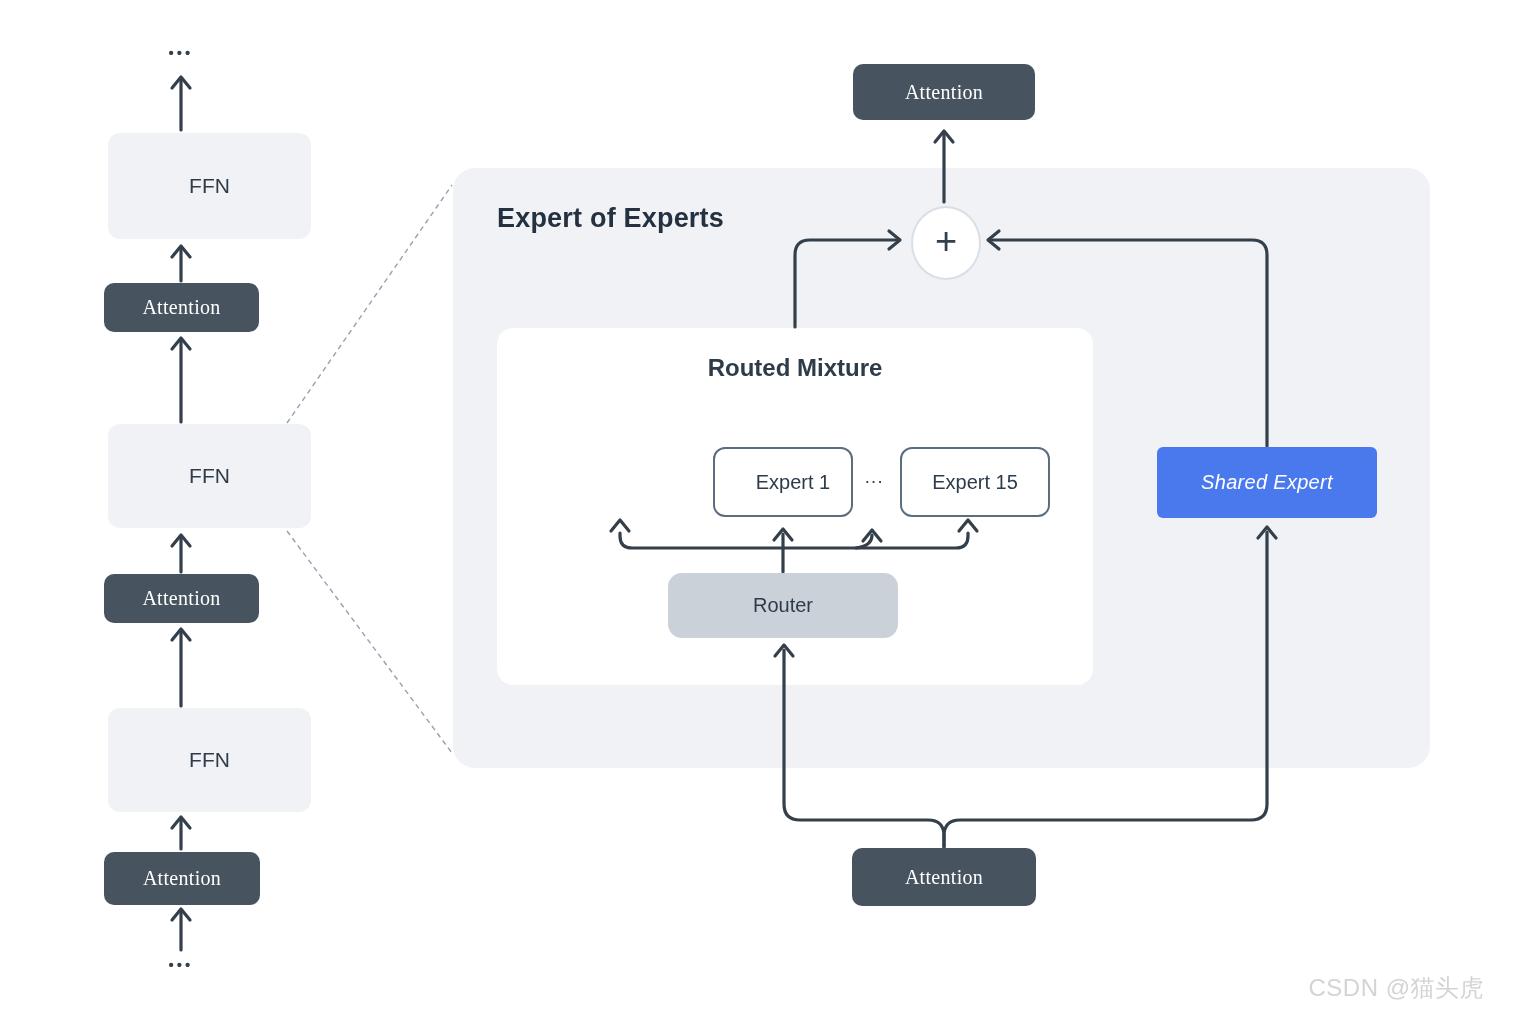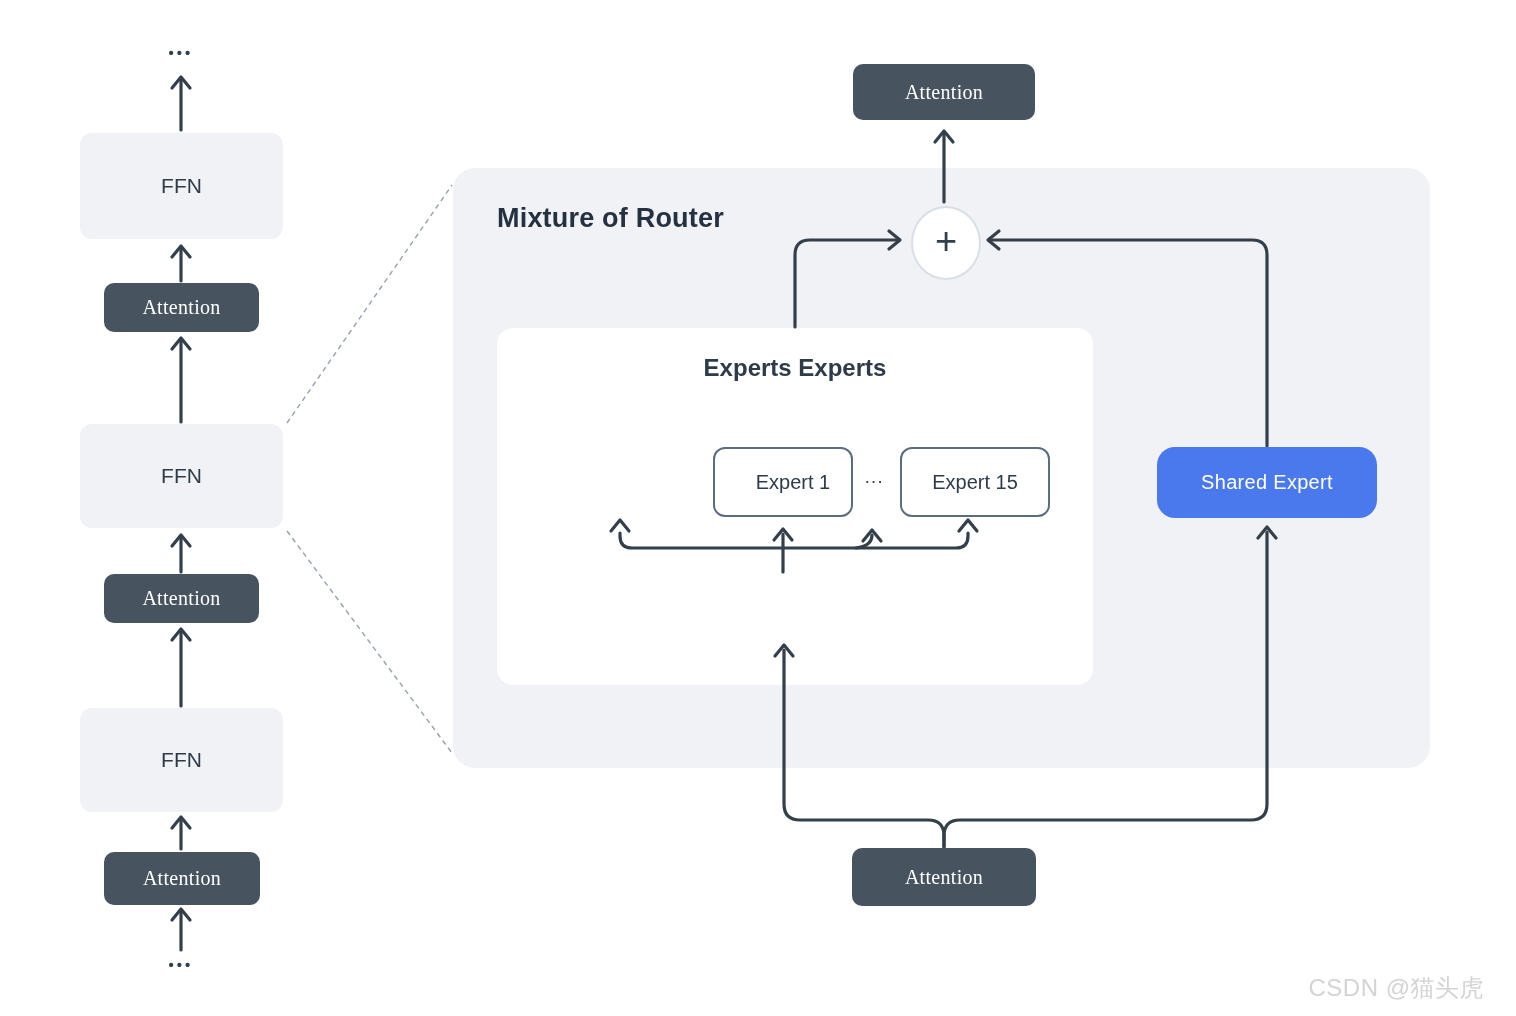--- a/index.html
+++ b/index.html
@@ -15,24 +15,24 @@
     --watermark:#D4D4D4;
   }
   html,body{margin:0;padding:0;background:#fff;}
   .stage{
     position:relative;width:1516px;height:1016px;background:#fff;overflow:hidden;
     font-family:"Liberation Sans","DejaVu Sans",sans-serif;color:var(--text);
   }
   .abs{position:absolute;box-sizing:border-box;}
   .box{position:absolute;box-sizing:border-box;display:flex;align-items:center;justify-content:center;}
   .dark-box{background:var(--dark);color:#fff;border-radius:10px;font-size:20px;letter-spacing:.3px;font-family:Liberation Serif, serif;}
-  .light-box{background:var(--panelgray);color:var(--text);border-radius:12px;font-size:21px;}
+  .light-box{background:var(--panelgray);color:var(--text);border-radius:12px;font-size:21px;margin-left:28px;}
   .expert-box{background:#fff;border:2px solid var(--expertborder);border-radius:12px;font-size:20px;color:var(--text);}
   .router-box{background:var(--routergray);border-radius:14px;font-size:20px;color:var(--text);}
-  .shared-box{background:var(--blue);color:#fff;border-radius:18px;font-size:20px;letter-spacing:.3px;}
+  .shared-box{background:var(--blue);color:#fff;border-radius:6px;font-size:20px;letter-spacing:.3px;font-style:italic;}
   .panel{background:var(--panelgray);border-radius:22px;}
   .routed-panel{background:#fff;border-radius:16px;}
   .moe-title{position:absolute;left:497px;top:203px;font-size:27px;font-weight:700;color:#243140;letter-spacing:.2px;}
   .routed-title{position:absolute;left:0;top:26px;width:100%;text-align:center;font-size:24px;font-weight:600;color:var(--text);}
   .ellipsis{position:absolute;font-weight:700;color:var(--line);letter-spacing:3px;text-align:center;}
   .ellipsis.big{font-size:15px;width:60px;}
   .ellipsis.small{font-size:13px;width:40px;letter-spacing:2px;}
   .plus-circle{
     position:absolute;left:911px;top:206px;width:66px;height:66px;border-radius:50%;
     background:#fff;border:2.5px solid var(--circleborder);
@@ -49,21 +49,21 @@
   }
 </style>
 </head>
 <body>
 
 <div class="stage">
 
   <div class="box panel z1" style="left:453px;top:168px;width:977px;height:600px;"></div>
 
   <div class="abs routed-panel z1" style="left:497px;top:328px;width:596px;height:357px;">
-    <div class="routed-title">Experts Experts</div>
+    <div class="routed-title">Routed Mixture</div>
   </div>
 
   <svg class="connectors" width="1516" height="1016" viewBox="0 0 1516 1016">
 
     <path class="dotted" d="M287,423 L452,185"></path>
     <path class="dotted" d="M287,531 L452,753"></path>
 
     <g>
       <path d="M181,130 V80"></path>
         <path d="M172,88 L181,77 L190,88"></path>
@@ -121,32 +121,33 @@
 
   <div class="box light-box z3" style="left:80px;top:133px;width:203px;height:106px;">FFN</div>
   <div class="box dark-box z3" style="left:104px;top:283px;width:155px;height:49px;">Attention</div>
   <div class="box light-box z3" style="left:80px;top:424px;width:203px;height:104px;">FFN</div>
   <div class="box dark-box z3" style="left:104px;top:574px;width:155px;height:49px;">Attention</div>
   <div class="box light-box z3" style="left:80px;top:708px;width:203px;height:104px;">FFN</div>
   <div class="box dark-box z3" style="left:104px;top:852px;width:156px;height:53px;">Attention</div>
 
   <div class="ellipsis big z3" style="left:151px;top:956px;">•••</div>
 
-  <div class="moe-title z3">Mixture of Router</div>
+  <div class="moe-title z3">Expert of Experts</div>
 
   <div class="box dark-box z3" style="left:853px;top:64px;width:182px;height:56px;">Attention</div>
 
   <div class="plus-circle z3">
     <span>+</span>
   </div>
 
   <div class="box expert-box z3" style="left:713px;top:447px;width:140px;height:70px;padding-left:20px;">Expert 1</div>
   <div class="ellipsis small z3" style="left:855px;top:474px;">···</div>
   <div class="box expert-box z3" style="left:900px;top:447px;width:150px;height:70px;">Expert 15</div>
 
+  <div class="box router-box z3" style="left:668px;top:573px;width:230px;height:65px;">Router</div>
 
   <div class="box shared-box z3" style="left:1157px;top:447px;width:220px;height:71px;">Shared Expert</div>
 
   <div class="box dark-box z3" style="left:852px;top:848px;width:184px;height:58px;">Attention</div>
 
   <div class="watermark">CSDN @猫头虎</div>
 
 </div>
 
 </body></html>

